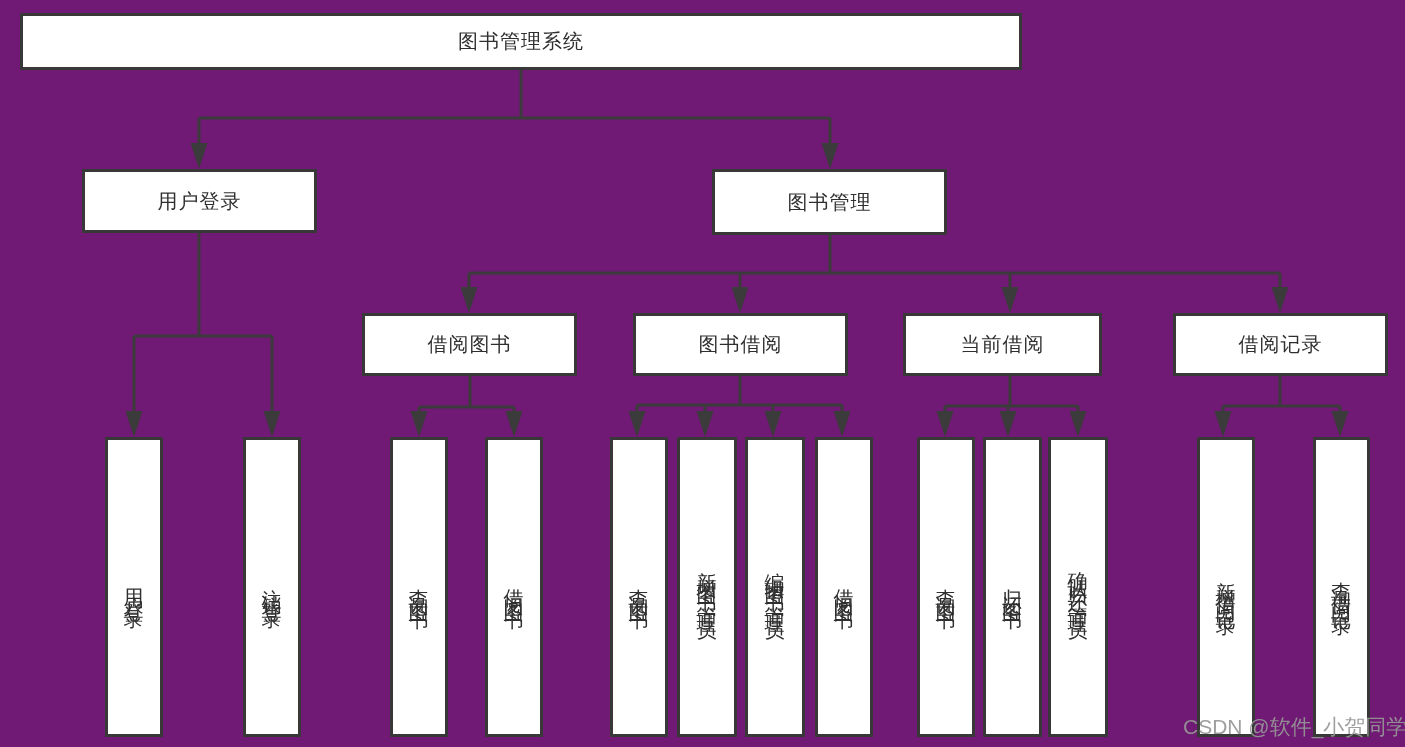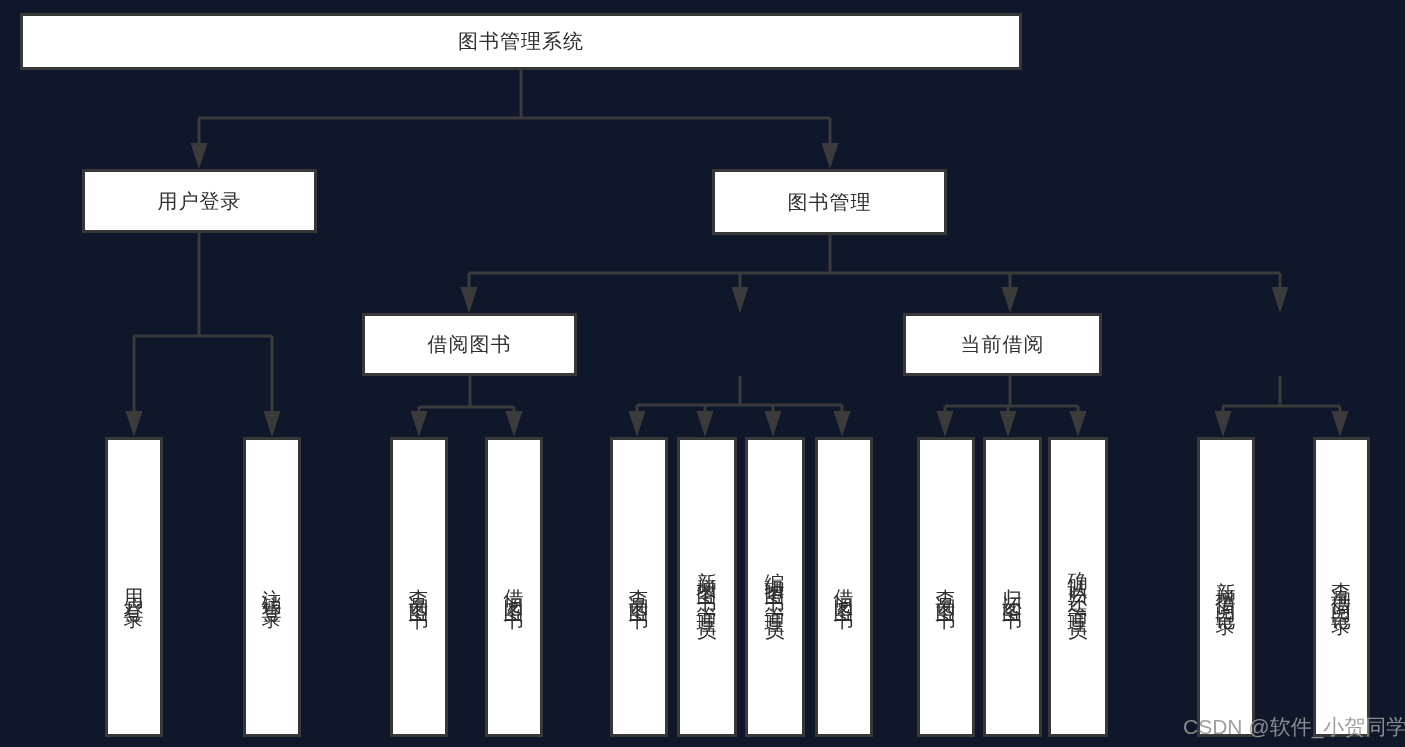--- a/index.html
+++ b/index.html
@@ -1,19 +1,19 @@
 <!DOCTYPE html>
 <html><head>
 <meta charset="utf-8">
 <style>
   html,body{margin:0;padding:0;background:#fff;}
   .canvas{
     position:relative;
     width:1405px;height:747px;
-    background:#0f172a;
+    background:#701a75;
     font-family:"Liberation Sans","DejaVu Sans",sans-serif;
     overflow:hidden;
   }
   .wires{position:absolute;left:0;top:0;z-index:1;}
   .wires path{stroke:#3b3b3b;stroke-width:3;fill:none;}
   .wires polygon{fill:#3b3b3b;stroke:none;}
   .box{
     position:absolute;
     box-sizing:border-box;
     background:#ffffff;
@@ -94,22 +94,28 @@
   <div class="box hbox" style="left:82px;top:169px;width:235px;height:64px">
     <span>用户登录</span>
   </div>
   <div class="box hbox" style="left:712px;top:169px;width:235px;height:66px">
     <span>图书管理</span>
   </div>
 
   <div class="box hbox" style="left:362px;top:313px;width:215px;height:63px">
     <span>借阅图书</span>
   </div>
+  <div class="box hbox" style="left:633px;top:313px;width:215px;height:63px">
+    <span>图书借阅</span>
+  </div>
   <div class="box hbox" style="left:903px;top:313px;width:199px;height:63px">
     <span>当前借阅</span>
+  </div>
+  <div class="box hbox" style="left:1173px;top:313px;width:215px;height:63px">
+    <span>借阅记录</span>
   </div>
 
   <div class="box vbox" style="left:105px;top:437px;width:58px;height:300px">
     <span>用户登录</span>
   </div>
   <div class="box vbox" style="left:243px;top:437px;width:58px;height:300px">
     <span>注销登录</span>
   </div>
 
   <div class="box vbox" style="left:390px;top:437px;width:58px;height:300px">

